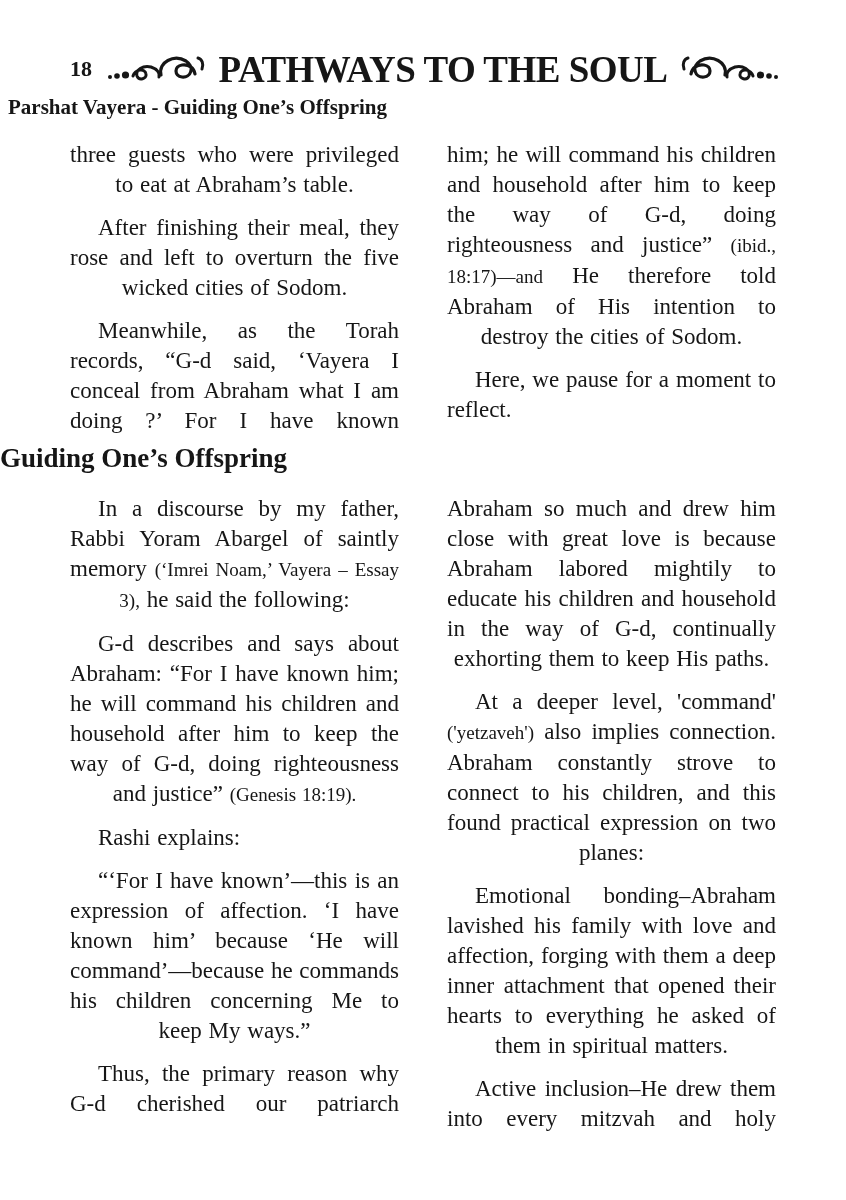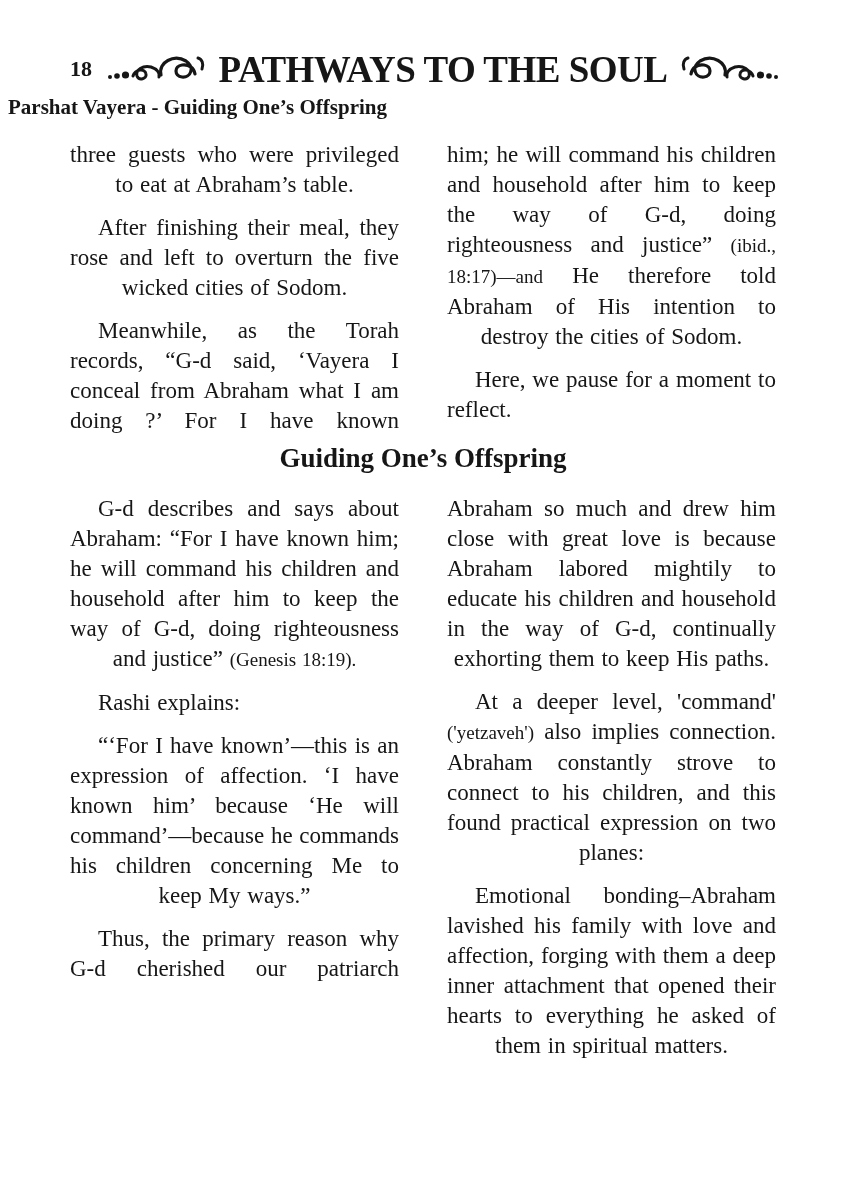--- a/index.html
+++ b/index.html
@@ -39,21 +39,21 @@
   .para {
     font-size: 23px; line-height: 30px;
     text-align: justify; margin: 0 0 13px 0;
     word-spacing: 1px;
   }
   .indent { text-indent: 28px; }
   .center-last { text-align-last: center; }
   .cont { text-align-last: justify; margin-bottom: 0; }
   .cite { font-size: 19px; }
   .section-heading {
-    text-align: center; font-size: 27px; font-weight: bold;
+    text-align: left; font-size: 27px; font-weight: bold;
     margin: 5px 0 15px 0;
   }
 </style>
 </head>
 <body>
 
 <div class="page">
 
   <div class="header">
     <div class="page-number">18</div>
@@ -88,25 +88,27 @@
     <div class="col">
       <p class="para center-last"><span>him; he will command his children and household after him to keep the way of G-d, doing righteousness and justice” </span><span class="cite">(ibid., 18:17)—and</span><span> He therefore told Abraham of His intention to destroy the cities of Sodom.</span></p>
       <p class="para indent"><span>Here, we pause for a moment to reflect.</span></p>
     </div>
   </div>
 
   <h2 class="section-heading">Guiding One’s Offspring</h2>
 
   <div class="columns">
     <div class="col">
+      <p class="para indent center-last"><span>In a discourse by my father, Rabbi Yoram Abargel of saintly memory </span><span class="cite">(‘Imrei Noam,’ Vayera – Essay 3),</span><span> he said the following:</span></p>
       <p class="para indent center-last"><span>G-d describes and says about Abraham: “For I have known him; he will command his children and household after him to keep the way of G-d, doing righteousness and justice” </span><span class="cite">(Genesis 18:19).</span></p>
       <p class="para indent"><span>Rashi explains:</span></p>
       <p class="para indent center-last"><span>“‘For I have known’—this is an expression of affection. ‘I have known him’ because ‘He will command’—because he commands his children concerning Me to keep My ways.”</span></p>
       <p class="para indent cont"><span>Thus, the primary reason why G-d cherished our patriarch</span></p>
     </div>
     <div class="col">
       <p class="para center-last"><span>Abraham so much and drew him close with great love is because Abraham labored mightily to educate his children and household in the way of G-d, continually exhorting them to keep His paths.</span></p>
       <p class="para indent center-last"><span>At a deeper level, 'command' </span><span class="cite">('yetzaveh')</span><span> also implies connection. Abraham constantly strove to connect to his children, and this found practical expression on two planes:</span></p>
       <p class="para indent center-last"><span>Emotional bonding–Abraham lavished his family with love and affection, forging with them a deep inner attachment that opened their hearts to everything he asked of them in spiritual matters.</span></p>
+      <p class="para indent cont"><span>Active inclusion–He drew them into every mitzvah and holy</span></p>
     </div>
   </div>
 
 </div>
 
 </body></html>

